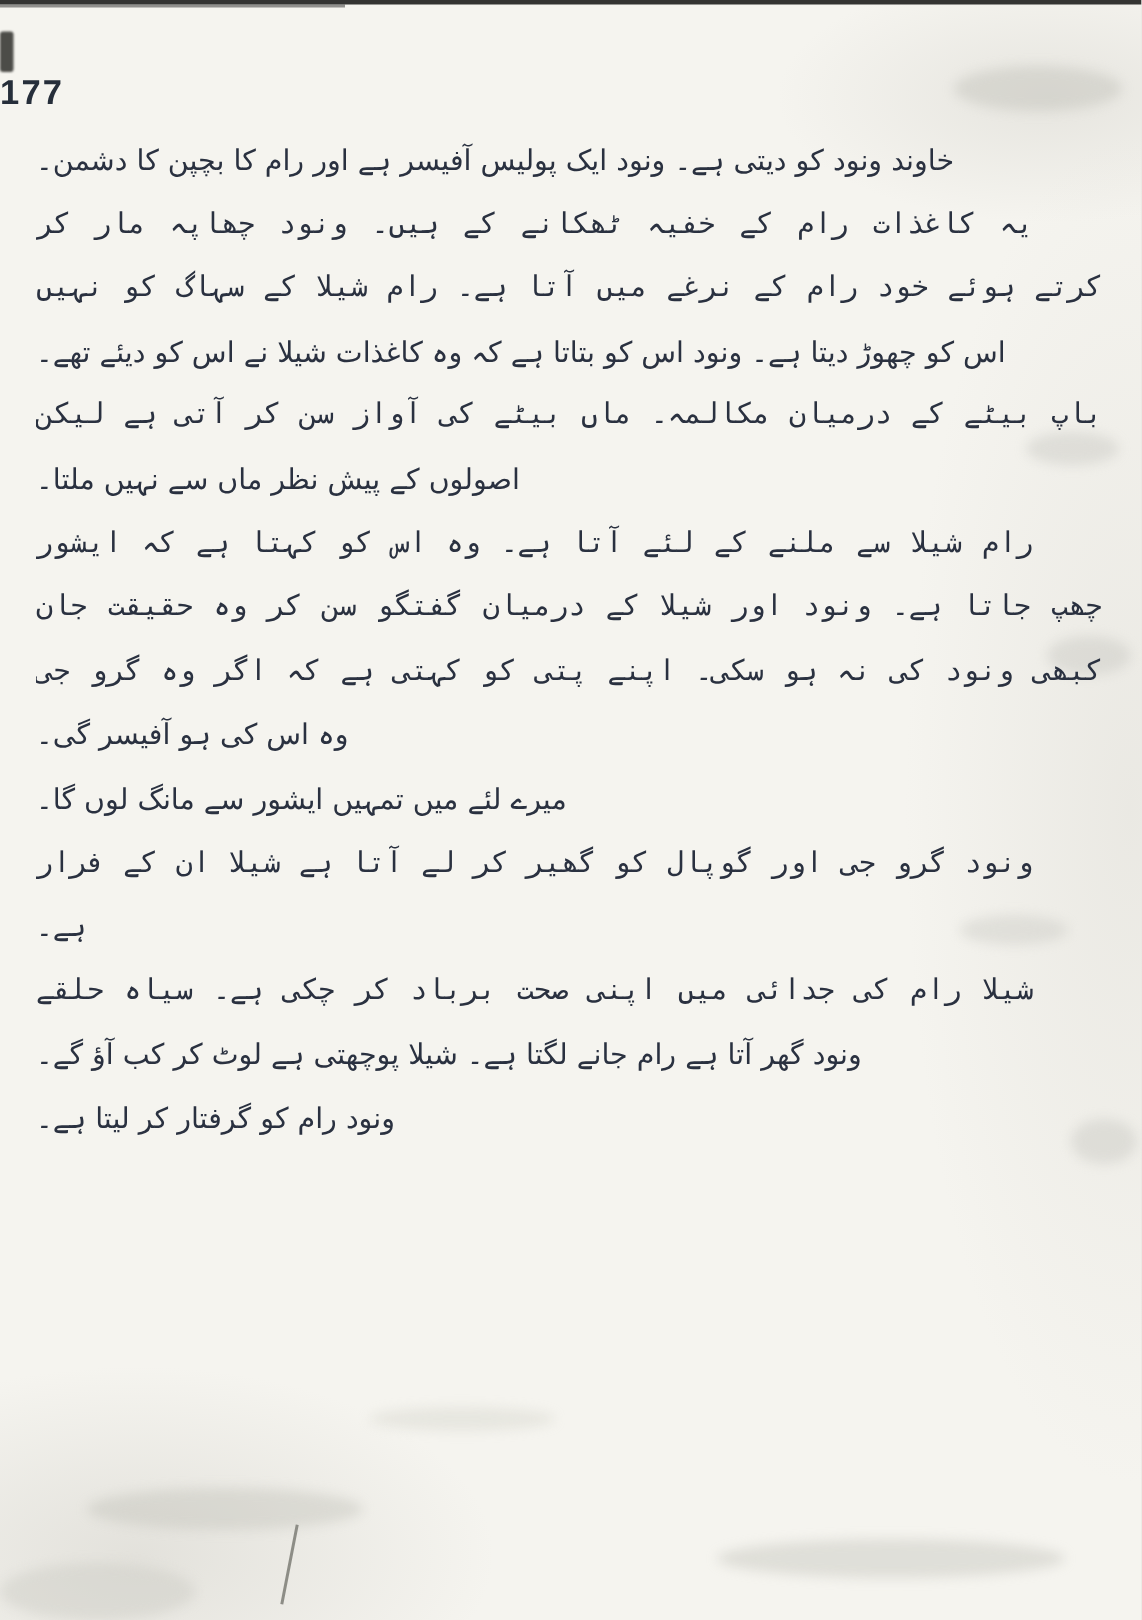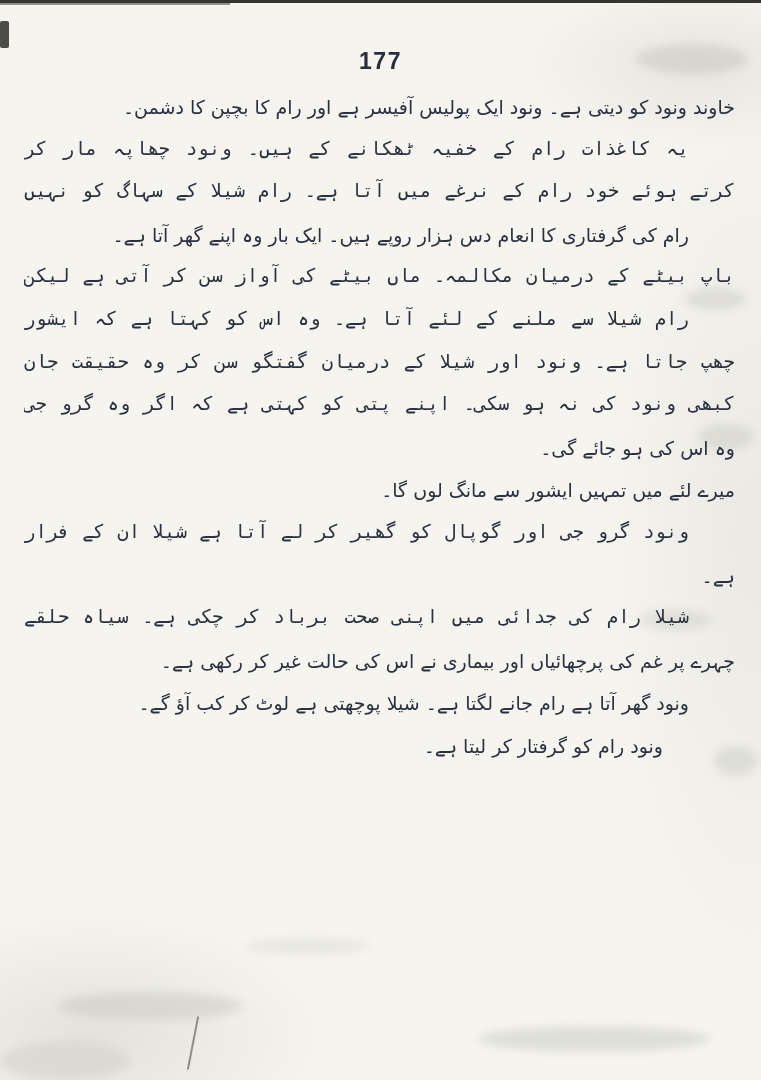--- a/index.html
+++ b/index.html
@@ -30,33 +30,32 @@
   .s6{top:992px;left:58px;width:184px;height:28px;background:rgba(184,184,176,.34);}
   .s7{top:1026px;left:478px;width:232px;height:26px;background:rgba(186,186,178,.36);}
   .s8{top:938px;left:246px;width:124px;height:16px;background:rgba(196,196,188,.28);}
   .s9{top:1042px;left:0;width:130px;height:38px;background:rgba(200,200,192,.40);}
   .scratch{
     position:absolute;top:1016px;left:192px;width:2px;height:54px;
     background:#8d8d86;transform:rotate(11deg);filter:blur(.4px);
   }
   .pagenum{
     position:absolute;top:48px;left:0;width:761px;
-    text-align:center;
     font-family:"Liberation Sans",sans-serif;
     font-weight:bold;font-size:23px;letter-spacing:1.5px;
     color:#262e3a;
   }
   .textblock{
     position:absolute;top:86px;right:26px;left:24px;
     direction:rtl;unicode-bidi:isolate;
   }
   .line{
     height:42.6px;line-height:42.6px;
     font-size:19px;
-    text-align:right;
+    text-align:left;
     white-space:nowrap;
     color:var(--ink,#2a3140);
   }
   .line.justify{
     white-space:normal;
     text-align:justify;
     text-align-last:justify;
     overflow:hidden;
     font-family:Liberation Mono, monospace;
   }
@@ -82,28 +81,28 @@
   <div class="smudge s8"></div>
   <div class="smudge s9"></div>
   <div class="scratch"></div>
 
   <div class="pagenum">177</div>
 
   <div class="textblock">
     <div class="line">خاوند ونود کو دیتی ہے۔ ونود ایک پولیس آفیسر ہے اور رام کا بچپن کا دشمن۔</div>
     <div class="line para justify">یہ کاغذات رام کے خفیہ ٹھکانے کے ہیں۔ ونود چھاپہ مار کر باغیوں کو گرفتار</div>
     <div class="line justify">کرتے ہوئے خود رام کے نرغے میں آتا ہے۔ رام شیلا کے سہاگ کو نہیں اجاڑ سکتا وہ</div>
-    <div class="line para">رام کی گرفتاری کا انعام دس ہزار روپے ہیں۔ ایک بار وہ اپنے گھر آتا ہے۔</div>
+    <div class="line">اس کو چھوڑ دیتا ہے۔ ونود اس کو بتاتا ہے کہ وہ کاغذات شیلا نے اس کو دیئے تھے۔</div>
     <div class="line justify">باپ بیٹے کے درمیان مکالمہ۔ ماں بیٹے کی آواز سن کر آتی ہے لیکن رام خفیہ زندگی کے</div>
+    <div class="line">اصولوں کے پیش نظر ماں سے نہیں ملتا۔</div>
     <div class="line para justify">رام شیلا سے ملنے کے لئے آتا ہے۔ وہ اس کو کہتا ہے کہ ایشور کی مدد سے گرو</div>
     <div class="line justify">چھپ جاتا ہے۔ ونود اور شیلا کے درمیان گفتگو سن کر وہ حقیقت جان جاتا ہے۔ شیلا جو</div>
     <div class="line justify">کبھی ونود کی نہ ہو سکی۔ اپنے پتی کو کہتی ہے کہ اگر وہ گرو جی اور گوپال کو چھوڑ دے تو</div>
-    <div class="line">وہ اس کی ہو جائے گی۔</div>
+    <div class="line">وہ اس کی ہو آفیسر گی۔</div>
     <div class="line">میرے لئے میں تمہیں ایشور سے مانگ لوں گا۔</div>
     <div class="line para justify">ونود گرو جی اور گوپال کو گھیر کر لے آتا ہے شیلا ان کے فرار ہونے میں مدد کرتی</div>
     <div class="line">ہے۔</div>
     <div class="line para justify">شیلا رام کی جدائی میں اپنی صحت برباد کر چکی ہے۔ سیاہ حلقے آنکھوں کے گرد،</div>
-    <div class="line">چہرے پر غم کی پرچھائیاں اور بیماری نے اس کی حالت غیر کر رکھی ہے۔</div>
     <div class="line para">ونود گھر آتا ہے رام جانے لگتا ہے۔ شیلا پوچھتی ہے لوٹ کر کب آؤ گے۔</div>
     <div class="line deep">ونود رام کو گرفتار کر لیتا ہے۔</div>
   </div>
 
 </div>
 
 </body></html>

